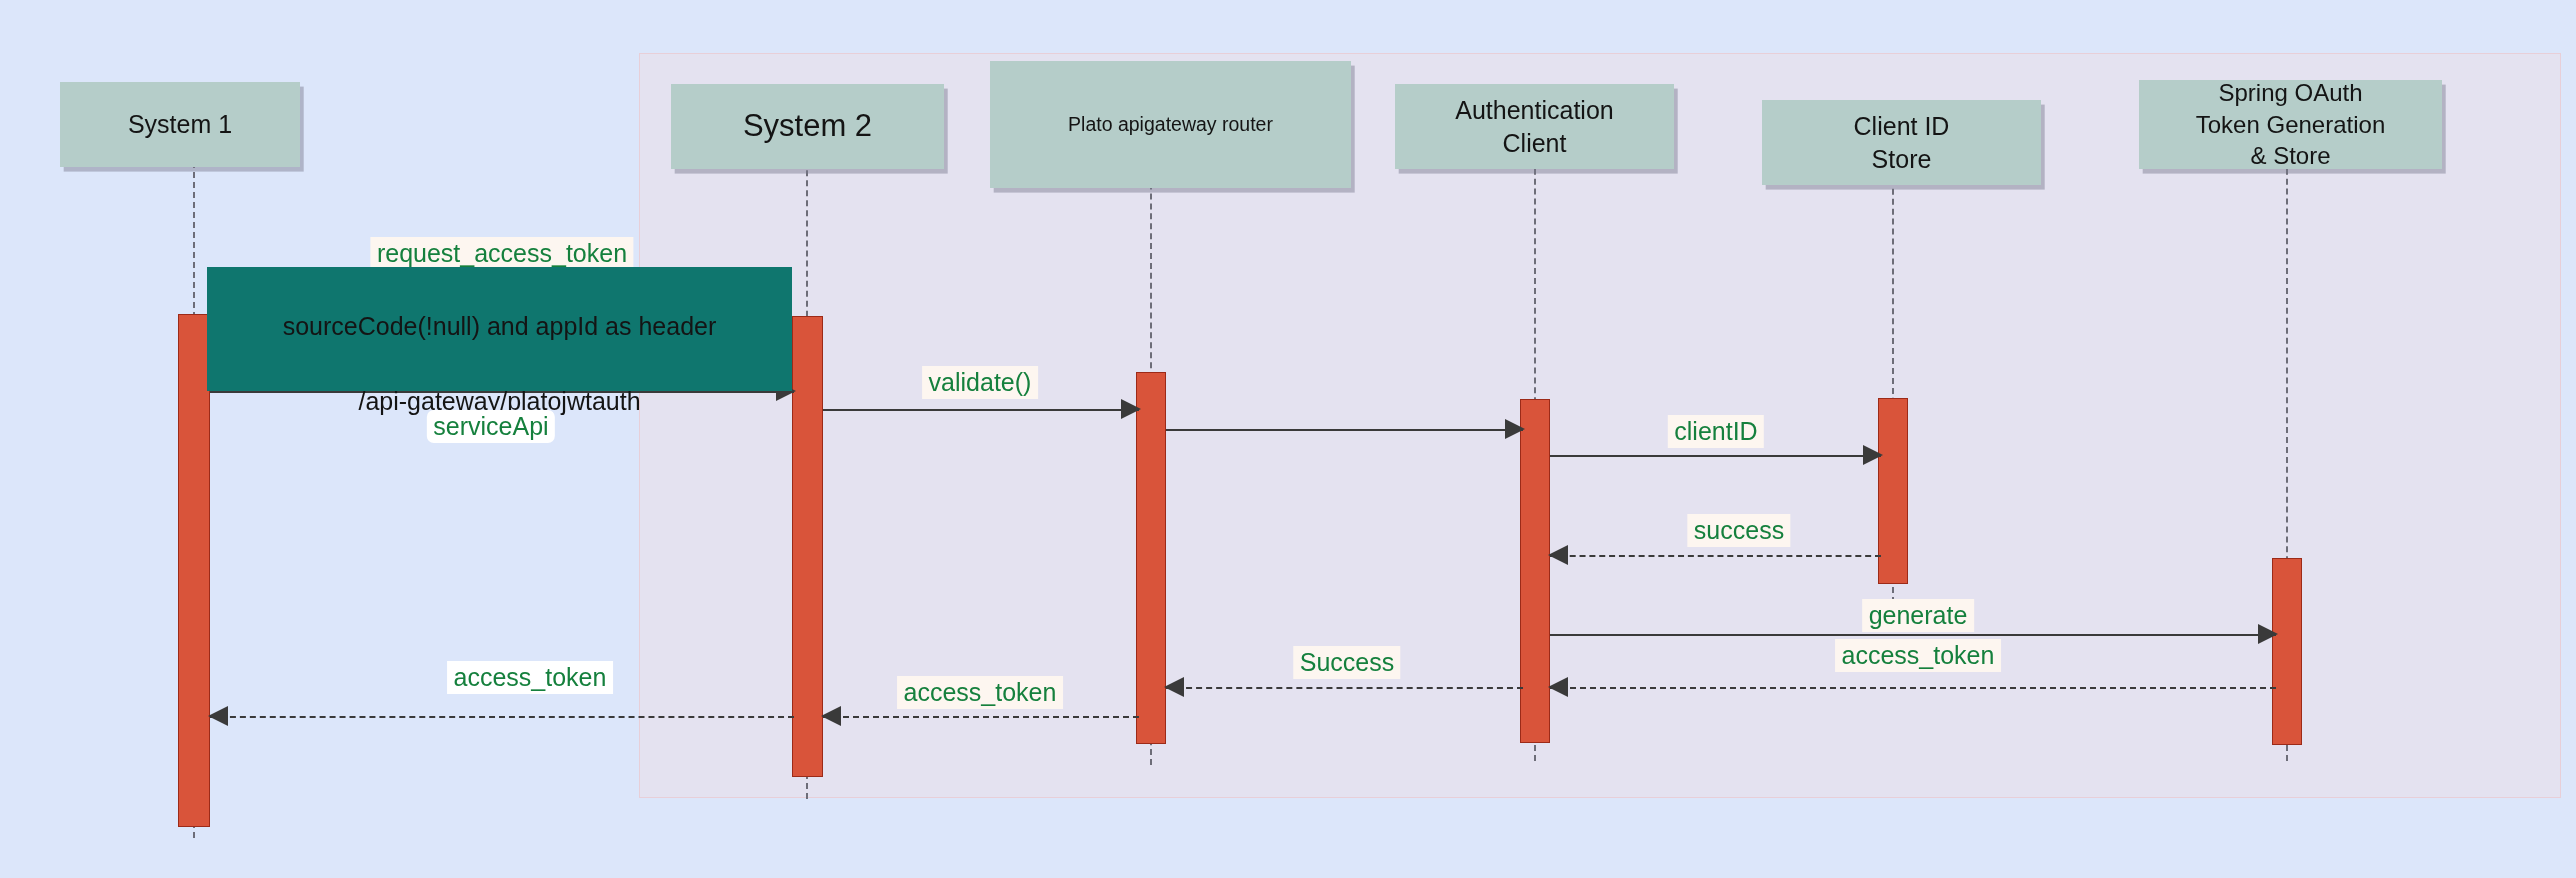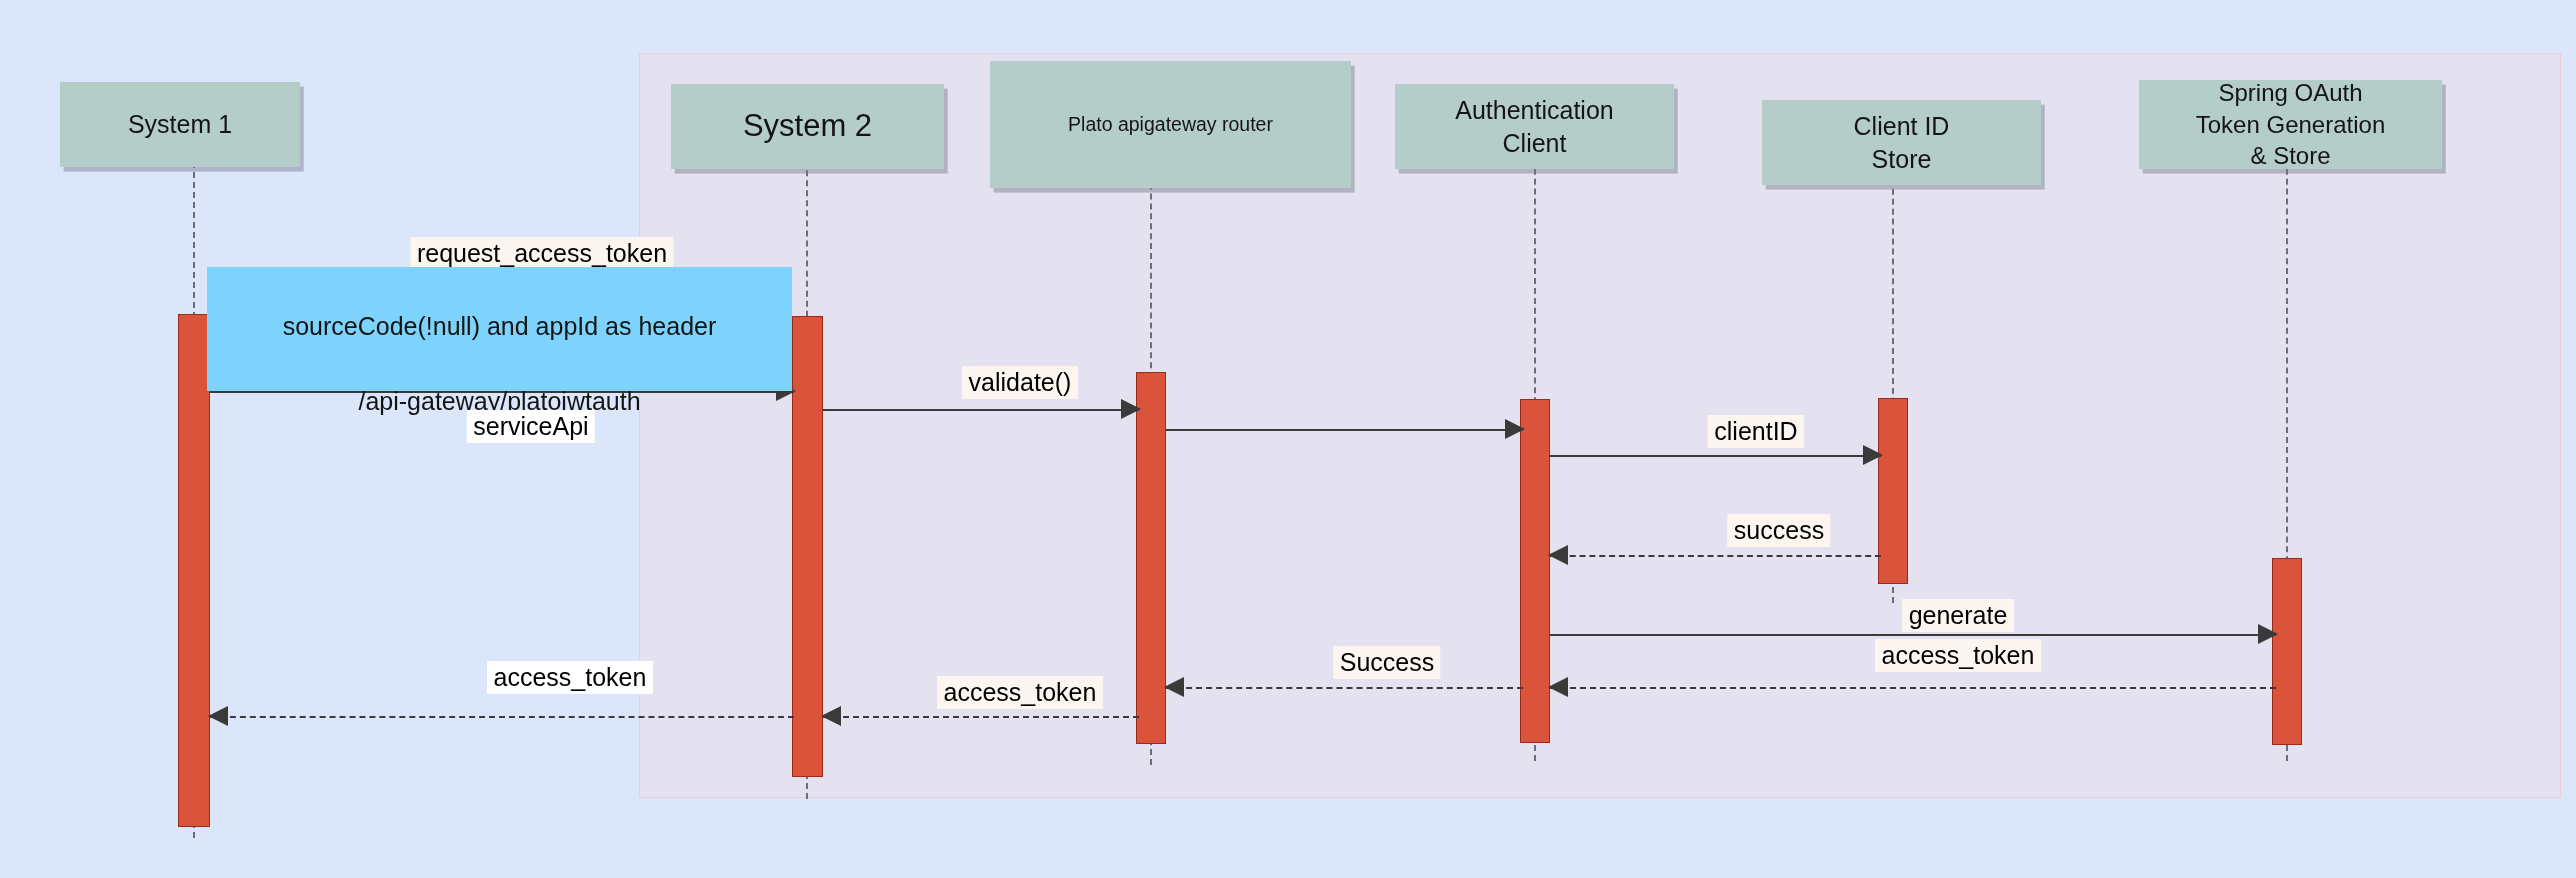--- a/index.html
+++ b/index.html
@@ -60,31 +60,30 @@
   }
   .msg.to-right .head{right:-1.9px;border-left:20.4px solid #3a3a3a;}
   .msg.to-left  .head{left:-1.9px; border-right:20.4px solid #3a3a3a;}
 
   
   .label{
     position:absolute;
     background:#fdf6f0;
     padding:0.9px 6.5px;
     white-space:nowrap;
-    color:#000000;
+    color:#15803d;
     line-height:1.25;
-    margin-left:40px;
   }
   .label.plain{background:#ffffff;}
   .label.center{transform:translateX(-50%);}
 
   
   .note{
     position:absolute;
-    background:#7dd3fc;
+    background:#0f766e;
     text-align:center;
     line-height:1.5;
     color:#141414;
     padding:3.7px 9.3px;
     box-sizing:border-box;
     white-space:pre-line;
   }
   .note-line{display:block;}
 </style>
 </head>
@@ -149,21 +148,21 @@
 
   <div class="label center" style="left:502px;top:237px;font-size:25px;">
     <span>request_access_token</span>
   </div>
 
   <div class="note" style="left:207px;top:267px;width:585px;height:124px;font-size:25px;">
     <span class="note-line">sourceCode(!null) and appId as header</span>
     <span class="note-line">/api-gateway/platojwtauth</span>
   </div>
 
-  <div class="label plain center" style="left:491px;top:410px;font-size:25px;">
+  <div class="label plain center" style="left:491px;top:410px;font-size:25px;border-radius:7px;">
     <span>serviceApi</span>
   </div>
 
   <div class="msg to-right" style="left:823px;top:409px;width:316px;">
     <span class="shaft"></span>
     <span class="head"></span>
   </div>
   <div class="label center" style="left:980px;top:366px;font-size:25px;">
     <span>validate()</span>
   </div>

